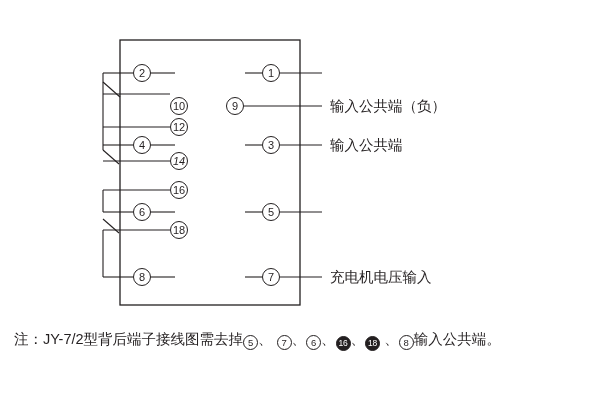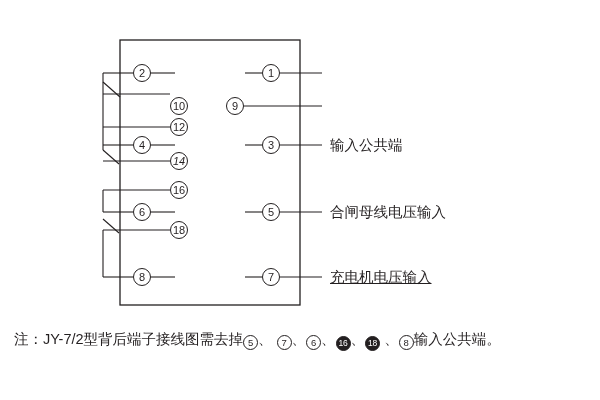--- a/index.html
+++ b/index.html
@@ -167,21 +167,21 @@
   <div class="term-circle small" style="left:262px; top:136px;">
       <span>3</span>
     </div>
   <div class="term-circle small" style="left:262px; top:203px;">
       <span>5</span>
     </div>
   <div class="term-circle small" style="left:262px; top:268px;">
       <span>7</span>
     </div>
 
+  <div class="label" style="left:330px; top:99px;">输入公共端（负）</div>
   <div class="label" style="left:330px; top:138px;">输入公共端</div>
-  <div class="label" style="left:330px; top:205px;">合闸母线电压输入</div>
-  <div class="label" style="left:330px; top:270px;text-decoration:underline;">充电机电压输入</div>
+  <div class="label" style="left:330px; top:270px;">充电机电压输入</div>
 
   <div class="note">
     <span>注：JY-7/2型背后端子接线图需去掉</span><span class="inl">5</span><span>、</span>&nbsp;<span class="inl">7</span><span>、</span><span class="inl">6</span><span>、</span><span class="inl filled">16</span><span>、</span><span class="inl filled">18</span>&nbsp;<span>、</span><span class="inl">8</span><span>输入公共端。</span>
   </div>
 
 </div>
 
 </body></html>

